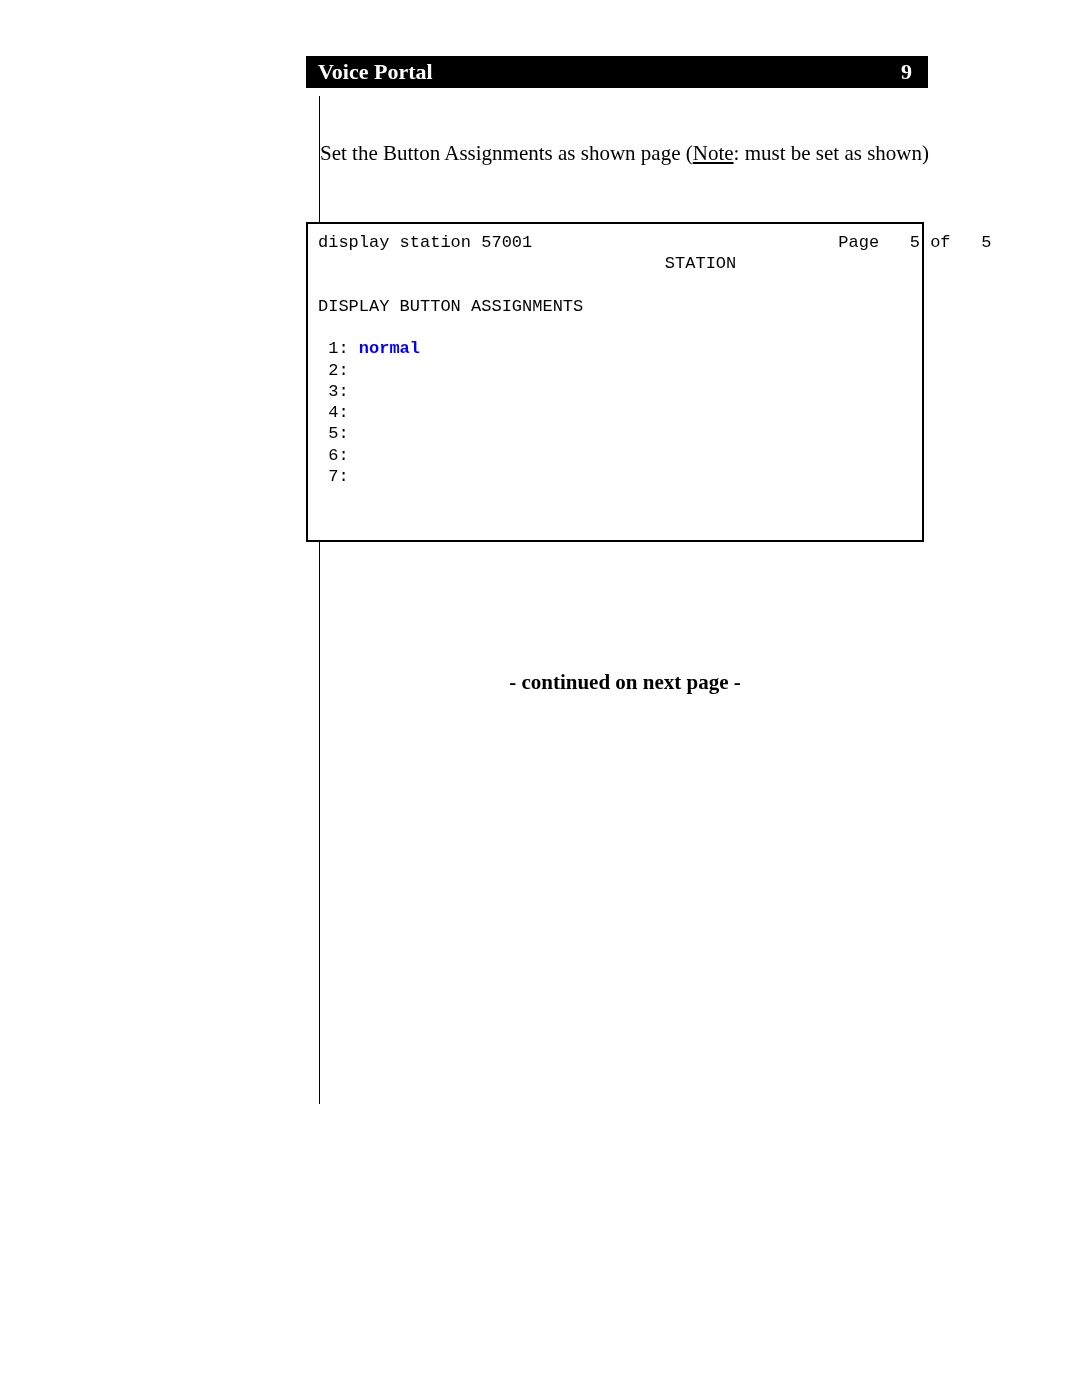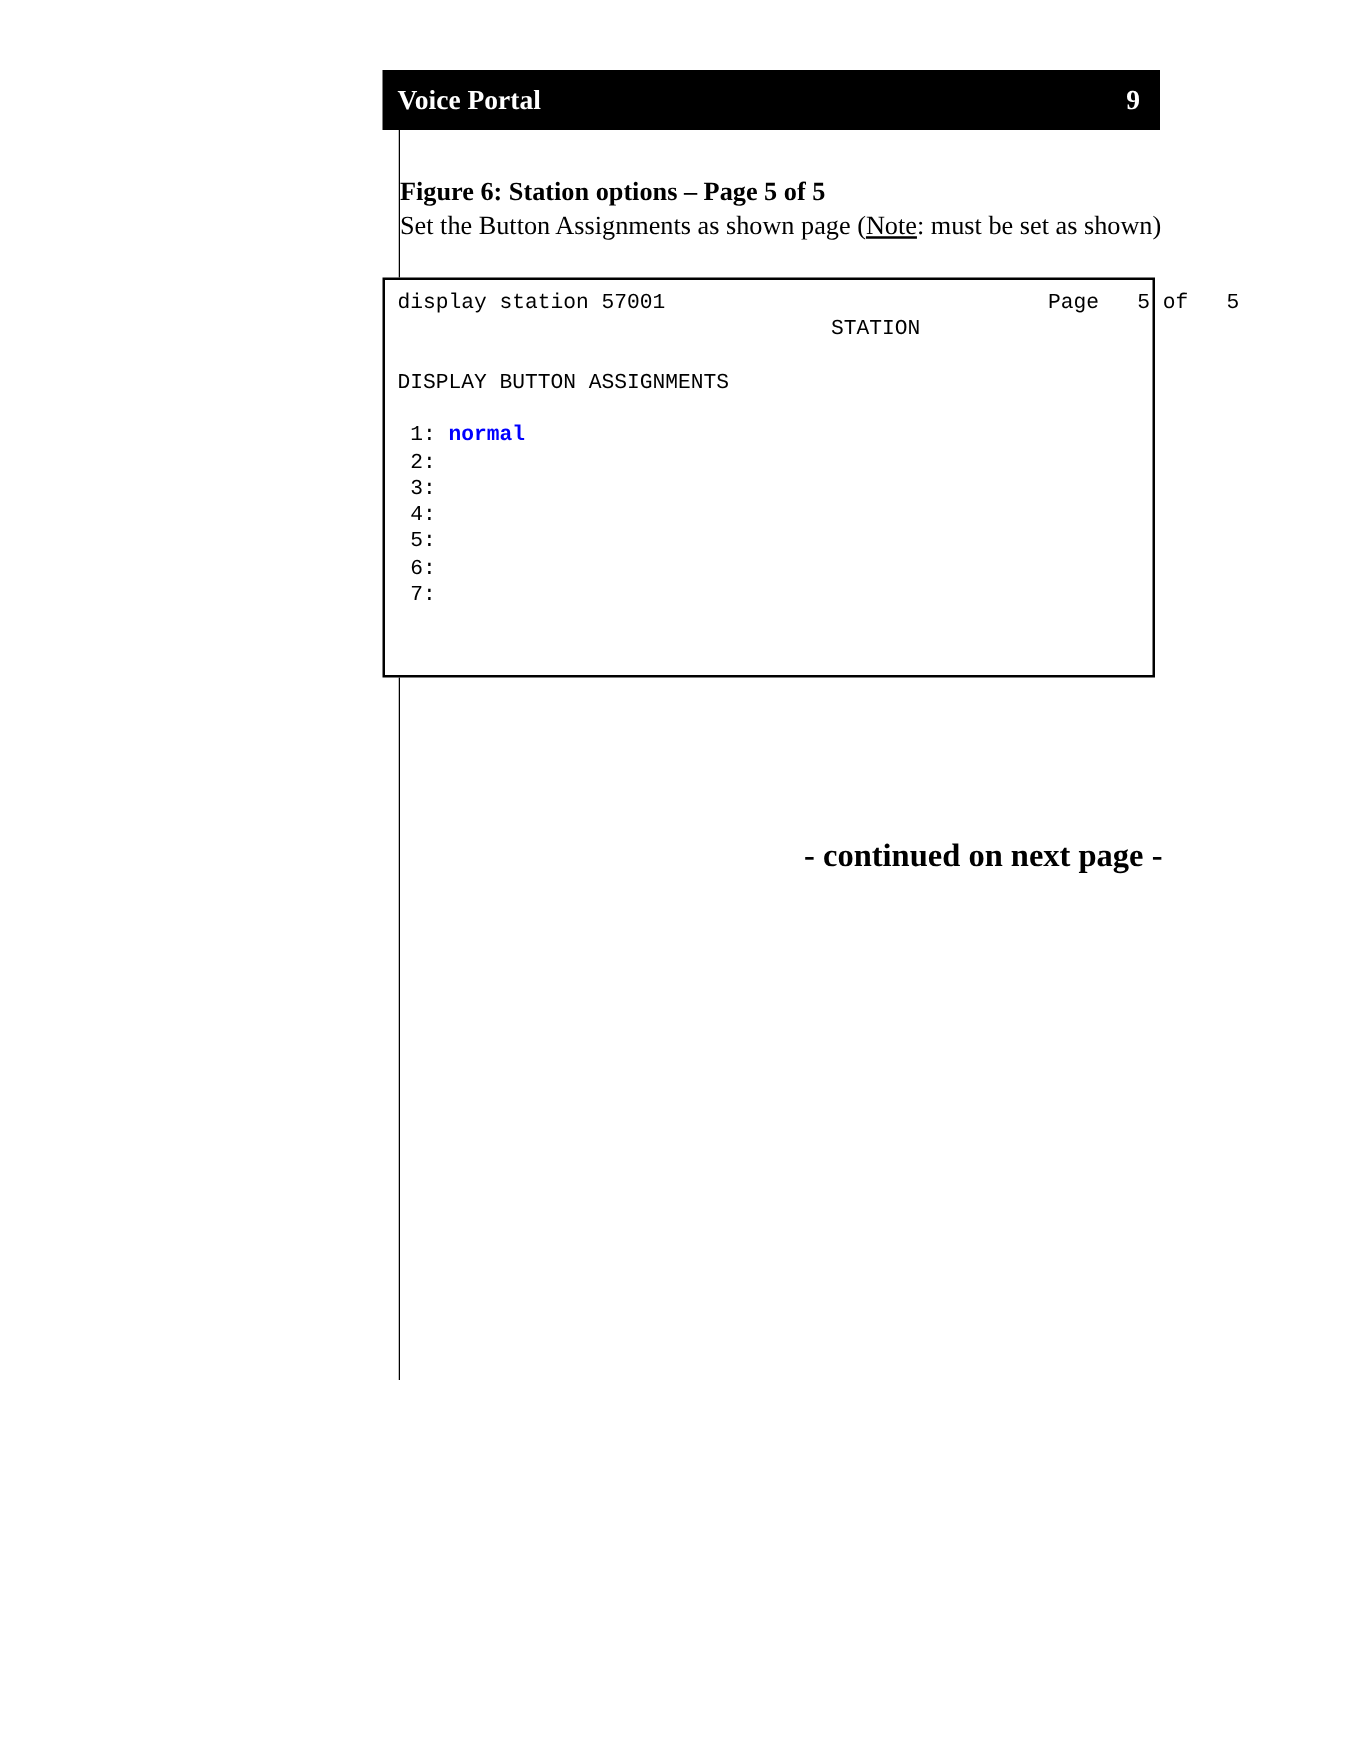--- a/index.html
+++ b/index.html
@@ -14,21 +14,21 @@
     .page-container {
       position: relative;
       width: 100%;
       height: 100%;
     }
     .header-bar {
       position: absolute;
       top: 56px;
       left: 306px;
       width: 622px;
-      height: 48px;
+      height: 32px;
       background: #000;
       color: #fff;
       display: flex;
       align-items: center;
       justify-content: space-between;
       padding: 0 16px 0 12px;
       font-size: 22px;
       font-weight: bold;
       box-sizing: border-box;
     }
@@ -75,22 +75,22 @@
     }
     .terminal-blue {
       color: #0000ff;
       font-weight: bold;
     }
     .continued-text {
       position: absolute;
       top: 670px;
       left: 320px;
       right: 150px;
-      text-align: right;
-      font-size: 26px;
+      text-align: center;
+      font-size: 21px;
       font-weight: bold;
     }
     .footer-text {
       position: absolute;
       bottom: 118px;
       left: 0;
       right: 0;
       text-align: center;
       font-size: 12px;
       font-weight: bold;
@@ -102,21 +102,20 @@
 <div class="page-container">
 
   <div class="header-bar">
     <span>Voice Portal</span>
     <span>9</span>
   </div>
 
   <div class="vertical-line"></div>
 
   <div class="content-area">
-    <div class="figure-title">Figure 6: Station options – Page 5 of 5</div>
     <div class="figure-desc"><span>Set the Button Assignments as shown page (</span><span class="note-underline">Note</span><span>: must be set as shown)</span></div>
   </div>
 
   <div class="terminal-box"><span>display station 57001</span>                              <span>Page   5 of   5</span>
                                   <span>STATION</span>
 
 <span>DISPLAY BUTTON ASSIGNMENTS</span>
 
 <span> 1: </span><span class="terminal-blue">normal</span>
 <span> 2:</span>

